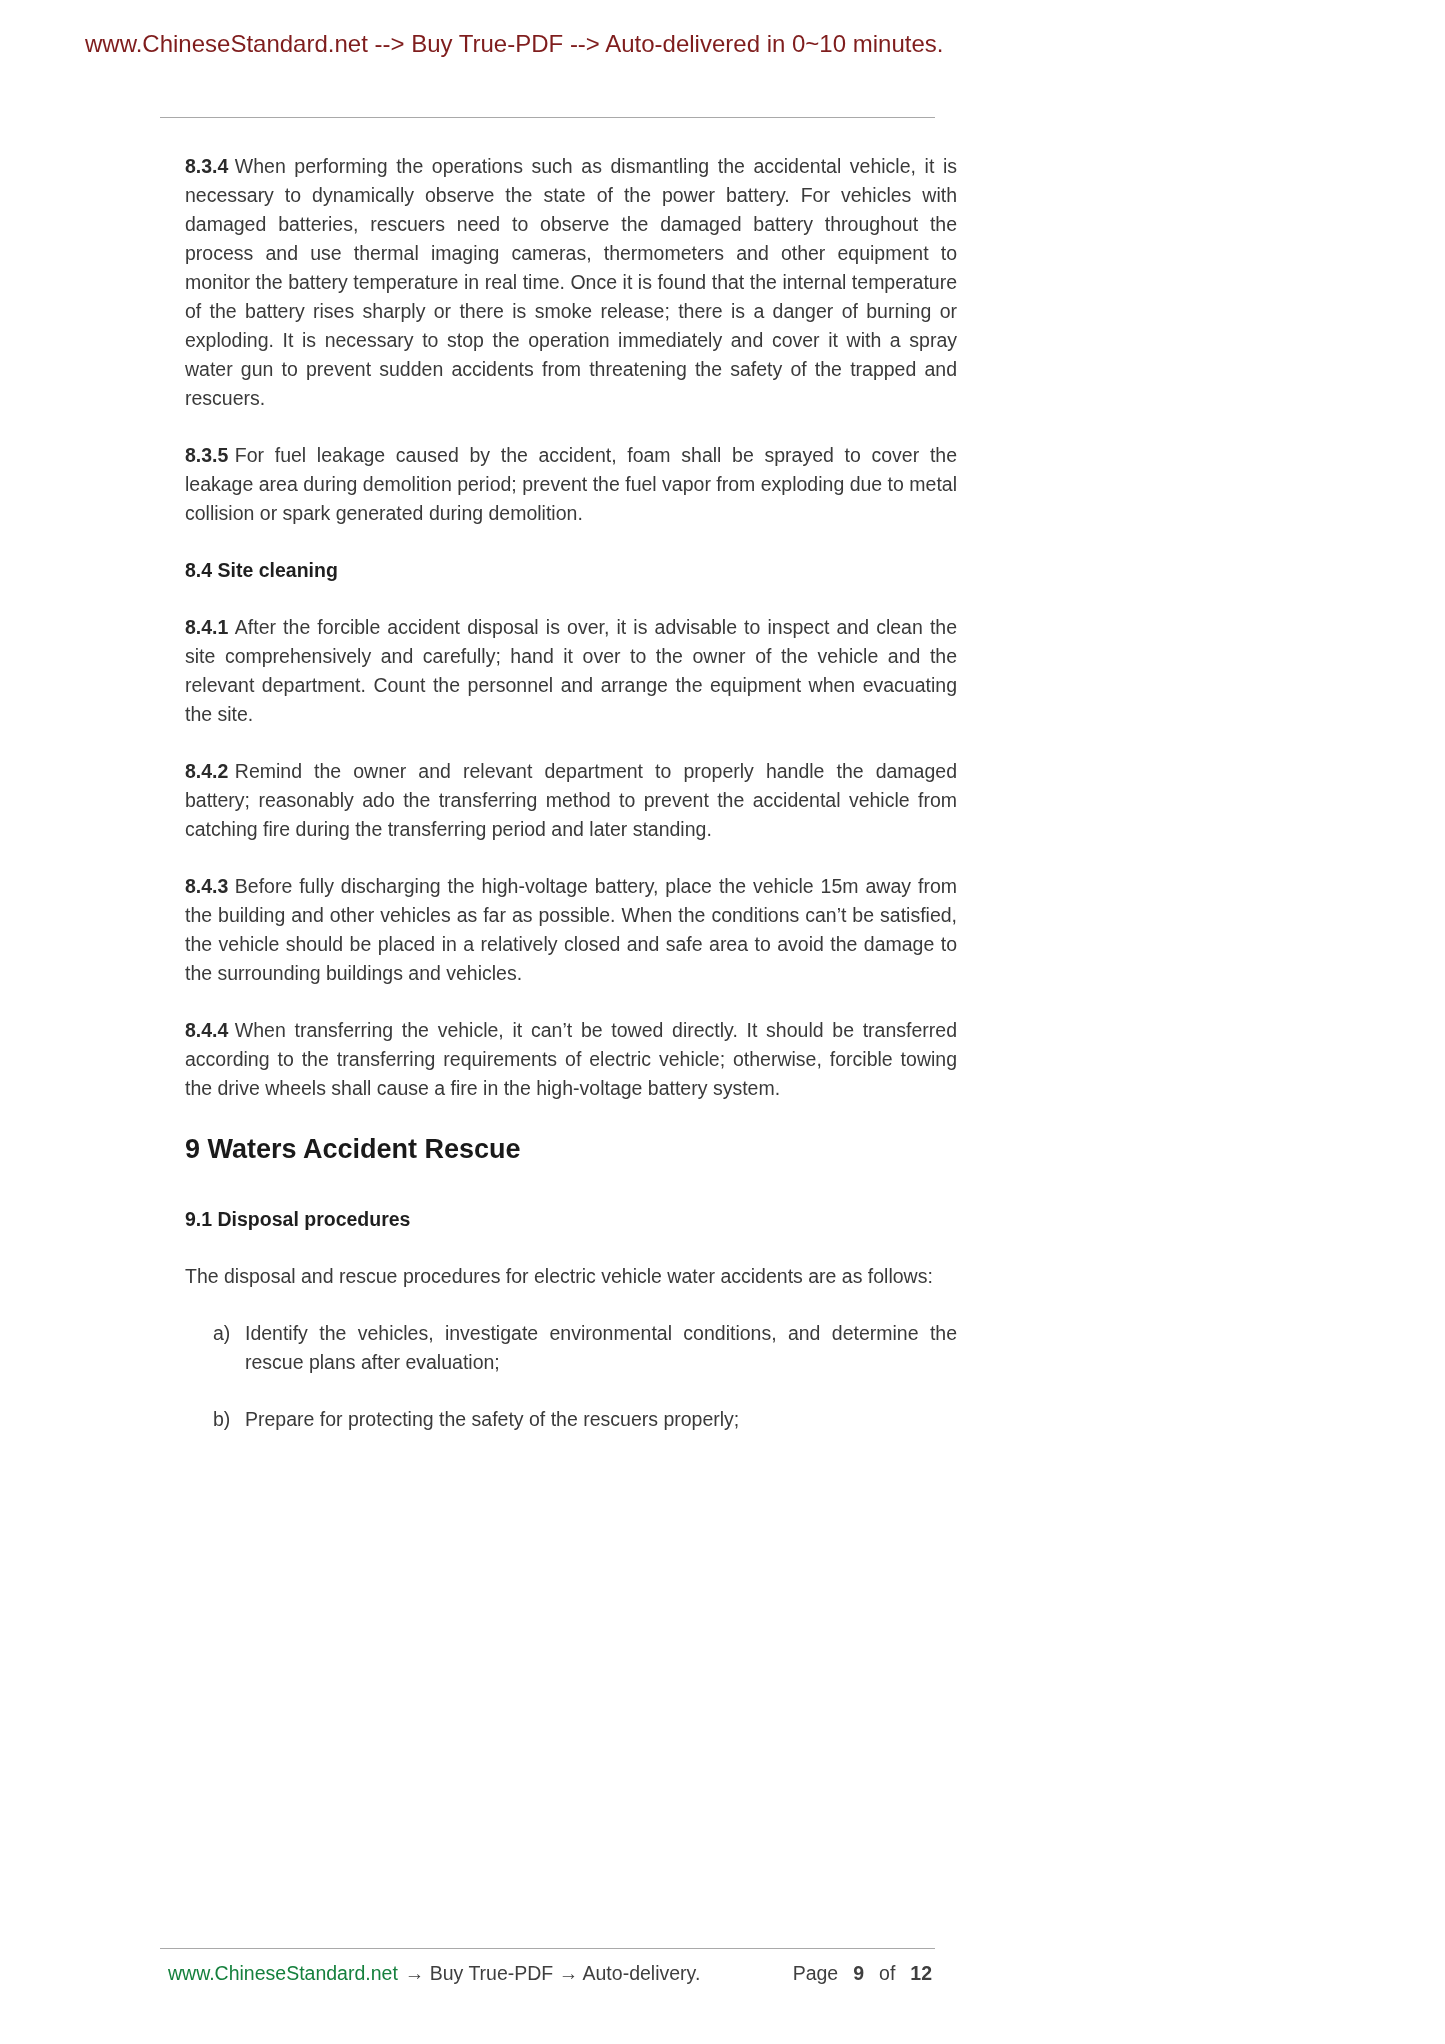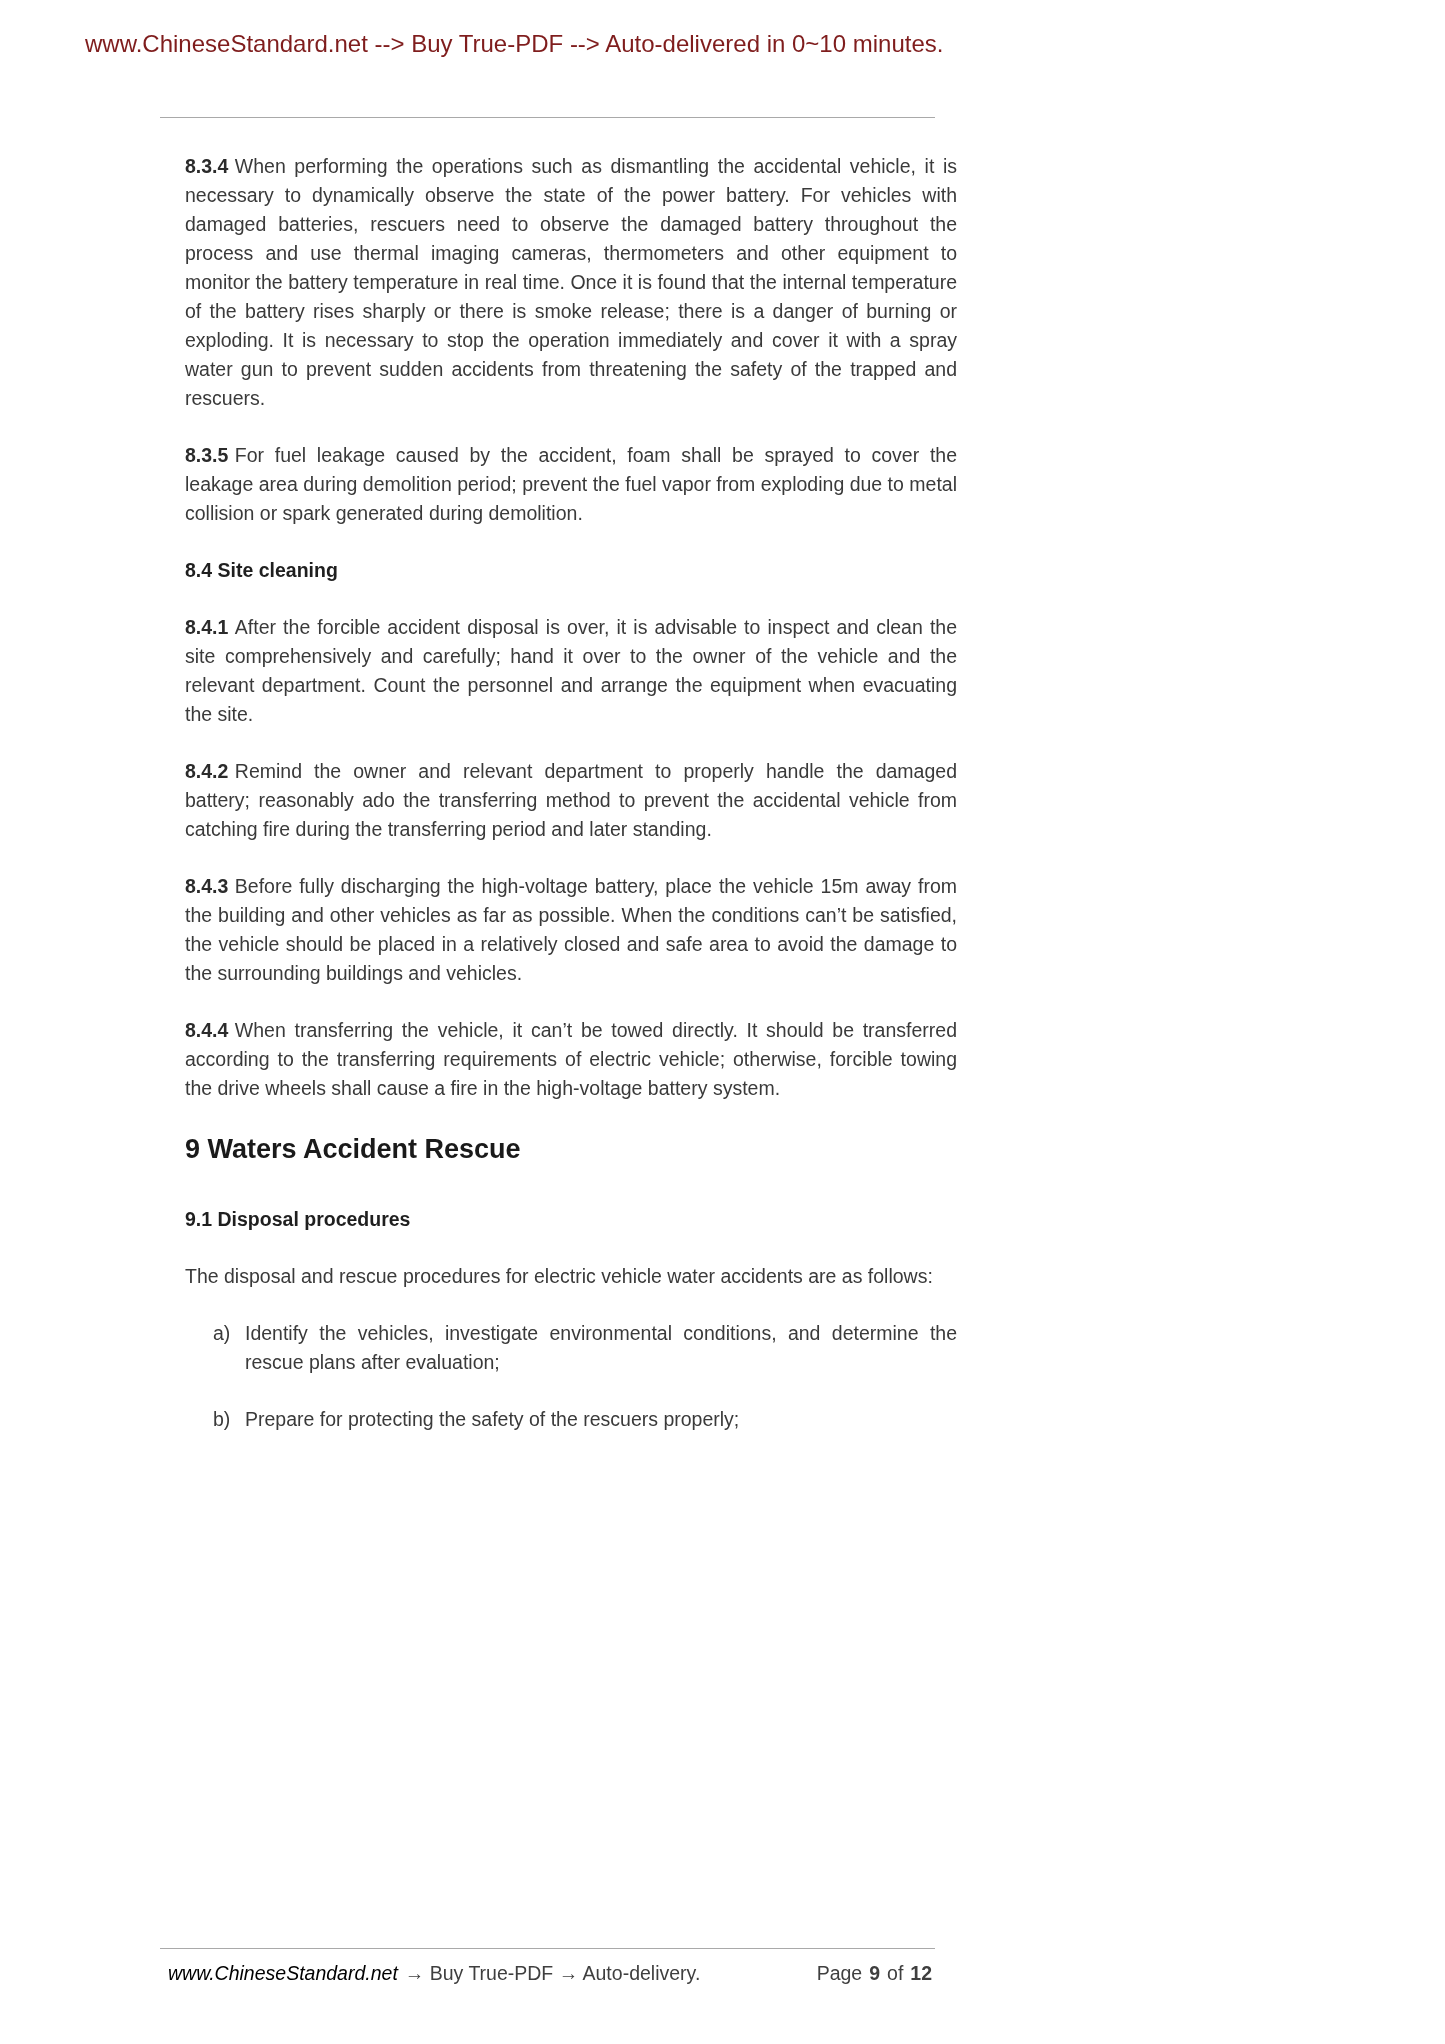--- a/index.html
+++ b/index.html
@@ -82,21 +82,21 @@
     top: 1962px;
     width: 764px;
     display: flex;
     justify-content: space-between;
     align-items: baseline;
     font-size: 19.5px;
     color: #3f3f3f;
   }
   .footer-left { display: flex; gap: 7px; align-items: baseline; }
   .footer-link { cursor: pointer; }
-  .footer-right { display: flex; gap: 7px; align-items: baseline; }
+  .footer-right { display: flex; gap: 15px; align-items: baseline; }
   .footer-right b { font-weight: bold; }
 </style>
 </head>
 <body>
 
 <div class="page">
 
   <div class="banner">www.ChineseStandard.net --&gt; Buy True-PDF --&gt; Auto-delivered in 0~10 minutes.</div>
 
 
@@ -133,21 +133,21 @@
       <span class="marker">b)</span>
       <span class="ltext">Prepare for protecting the safety of the rescuers properly;</span>
     </div>
 
   </div>
 
   <div class="rule-bottom"></div>
 
   <div class="footer">
     <div class="footer-left">
-      <span class="footer-link" style="color: #000000; font-style: italic;">www.ChineseStandard.net</span>
+      <span class="footer-link" style="color: #15803d;">www.ChineseStandard.net</span>
       <span class="footer-tail">→ Buy True-PDF → Auto-delivery.</span>
     </div>
     <div class="footer-right">
       <span>Page</span>
       <b>9</b>
       <span>of</span>
       <b>12</b>
     </div>
   </div>
 

